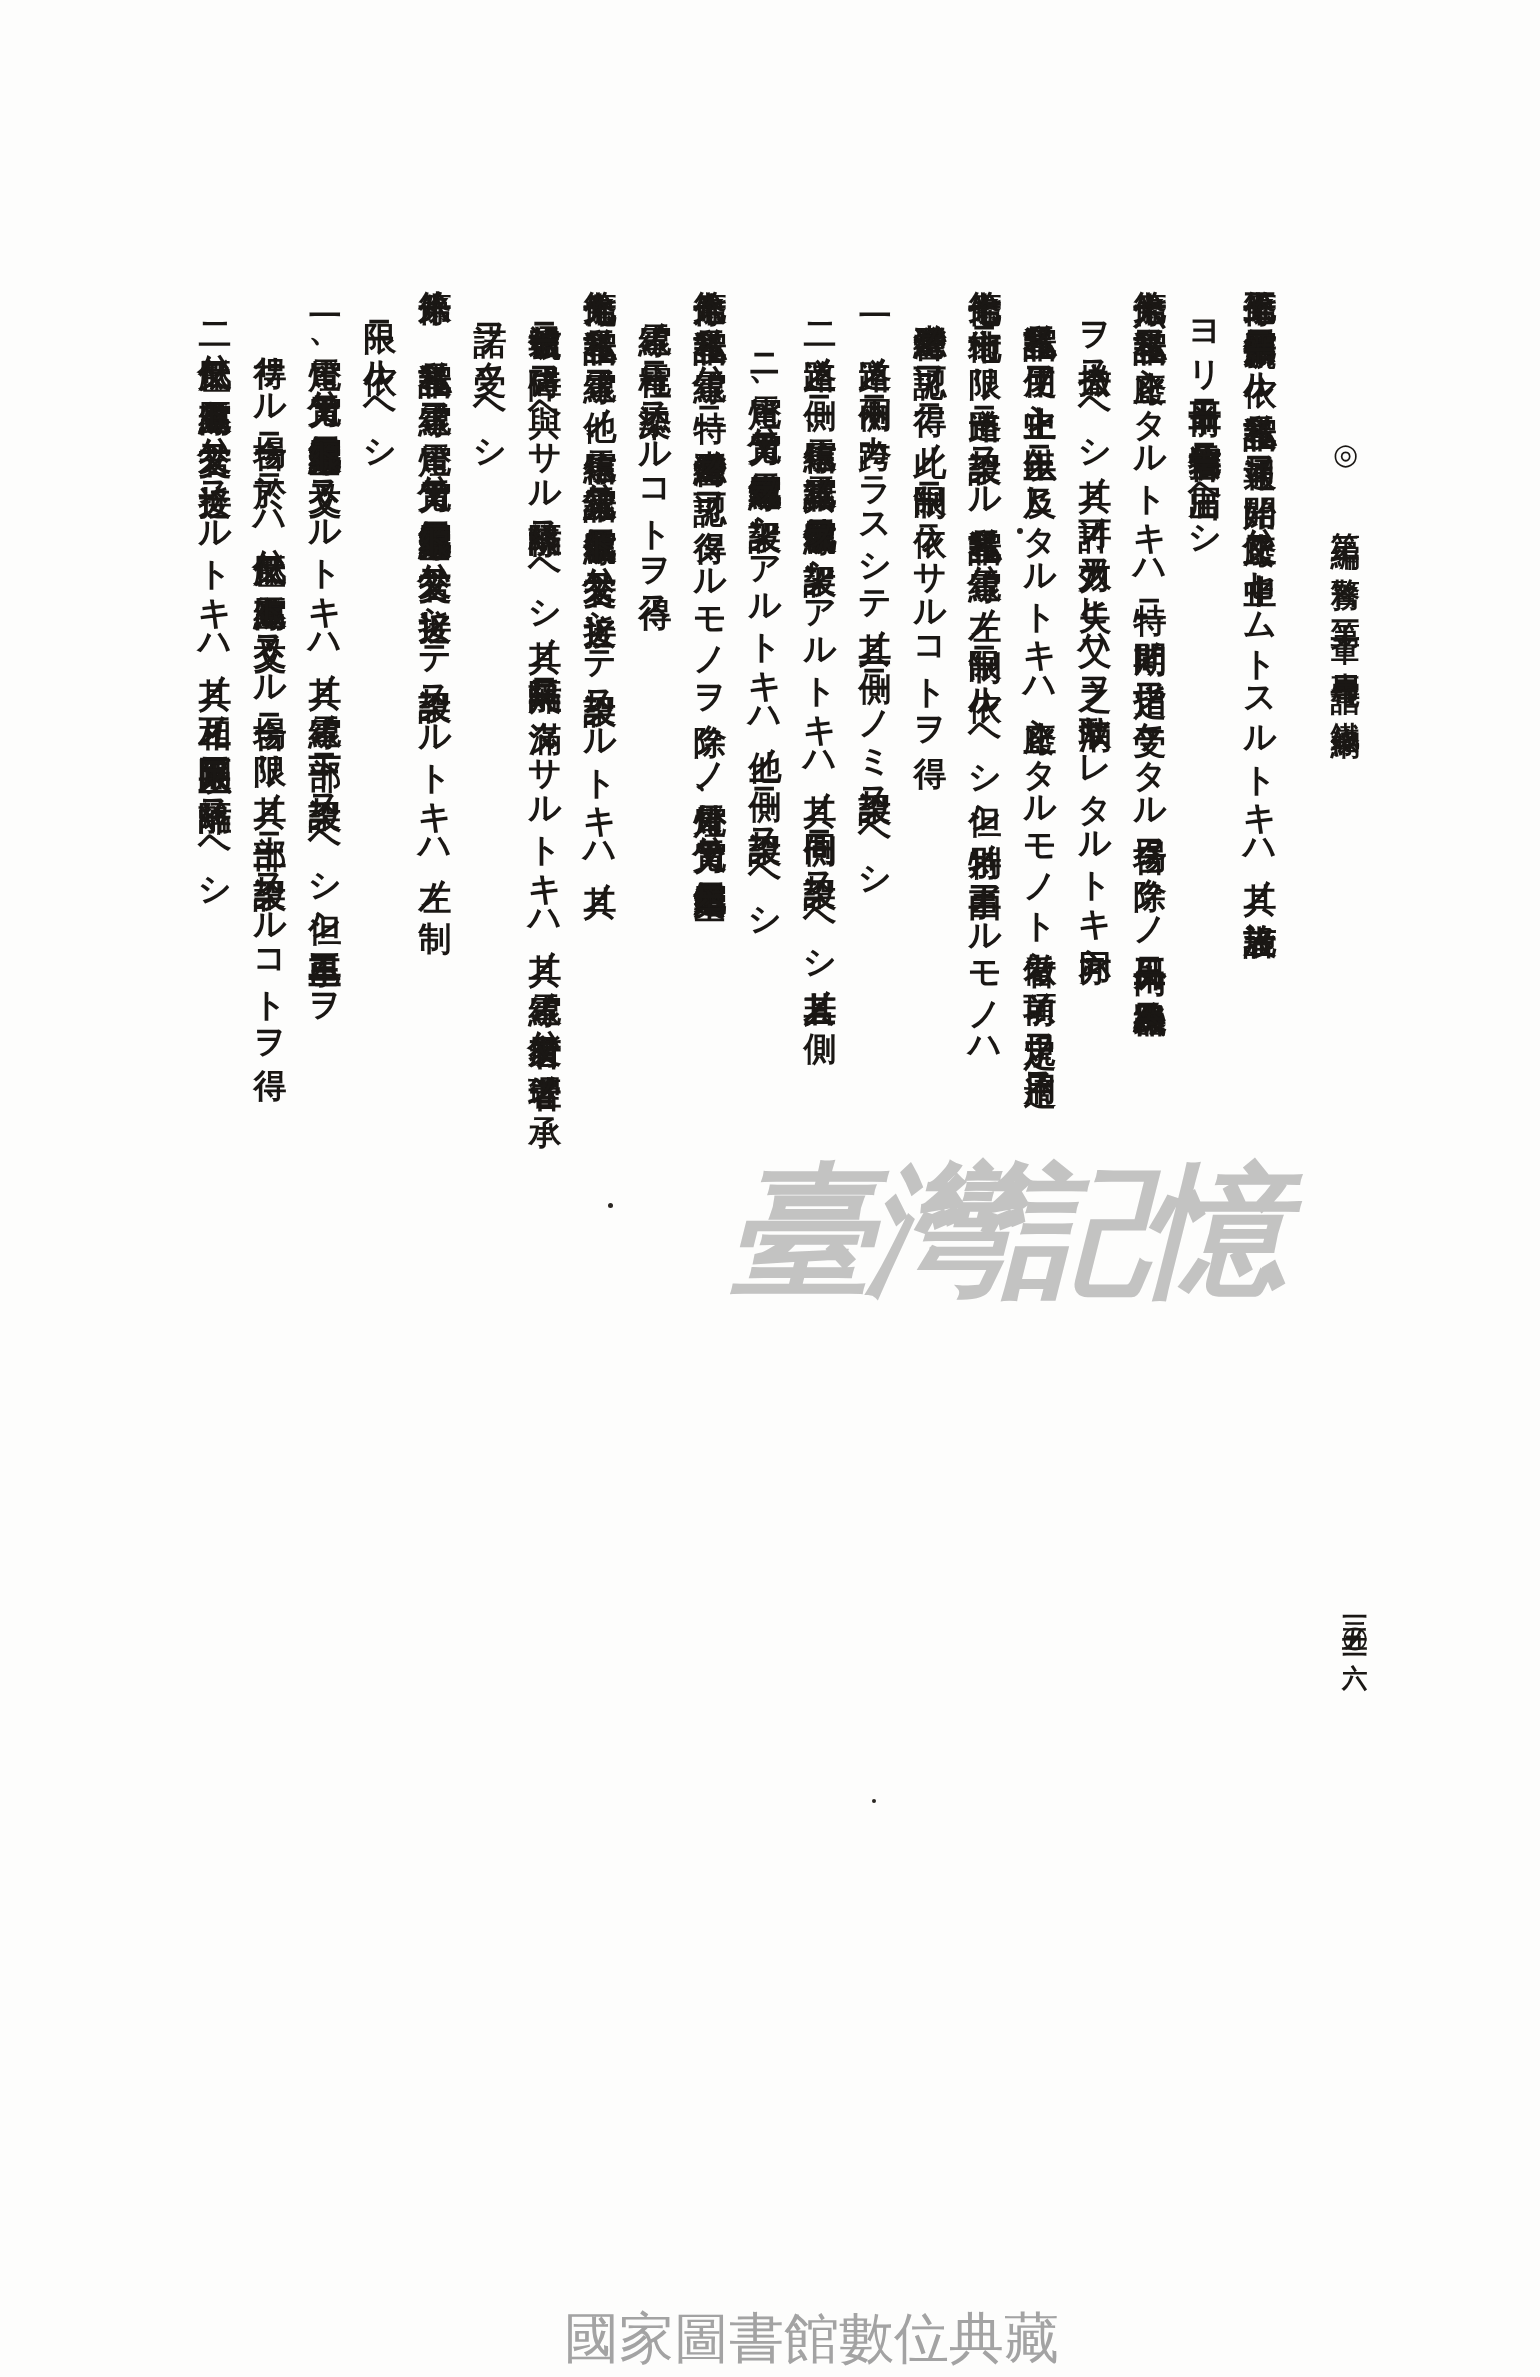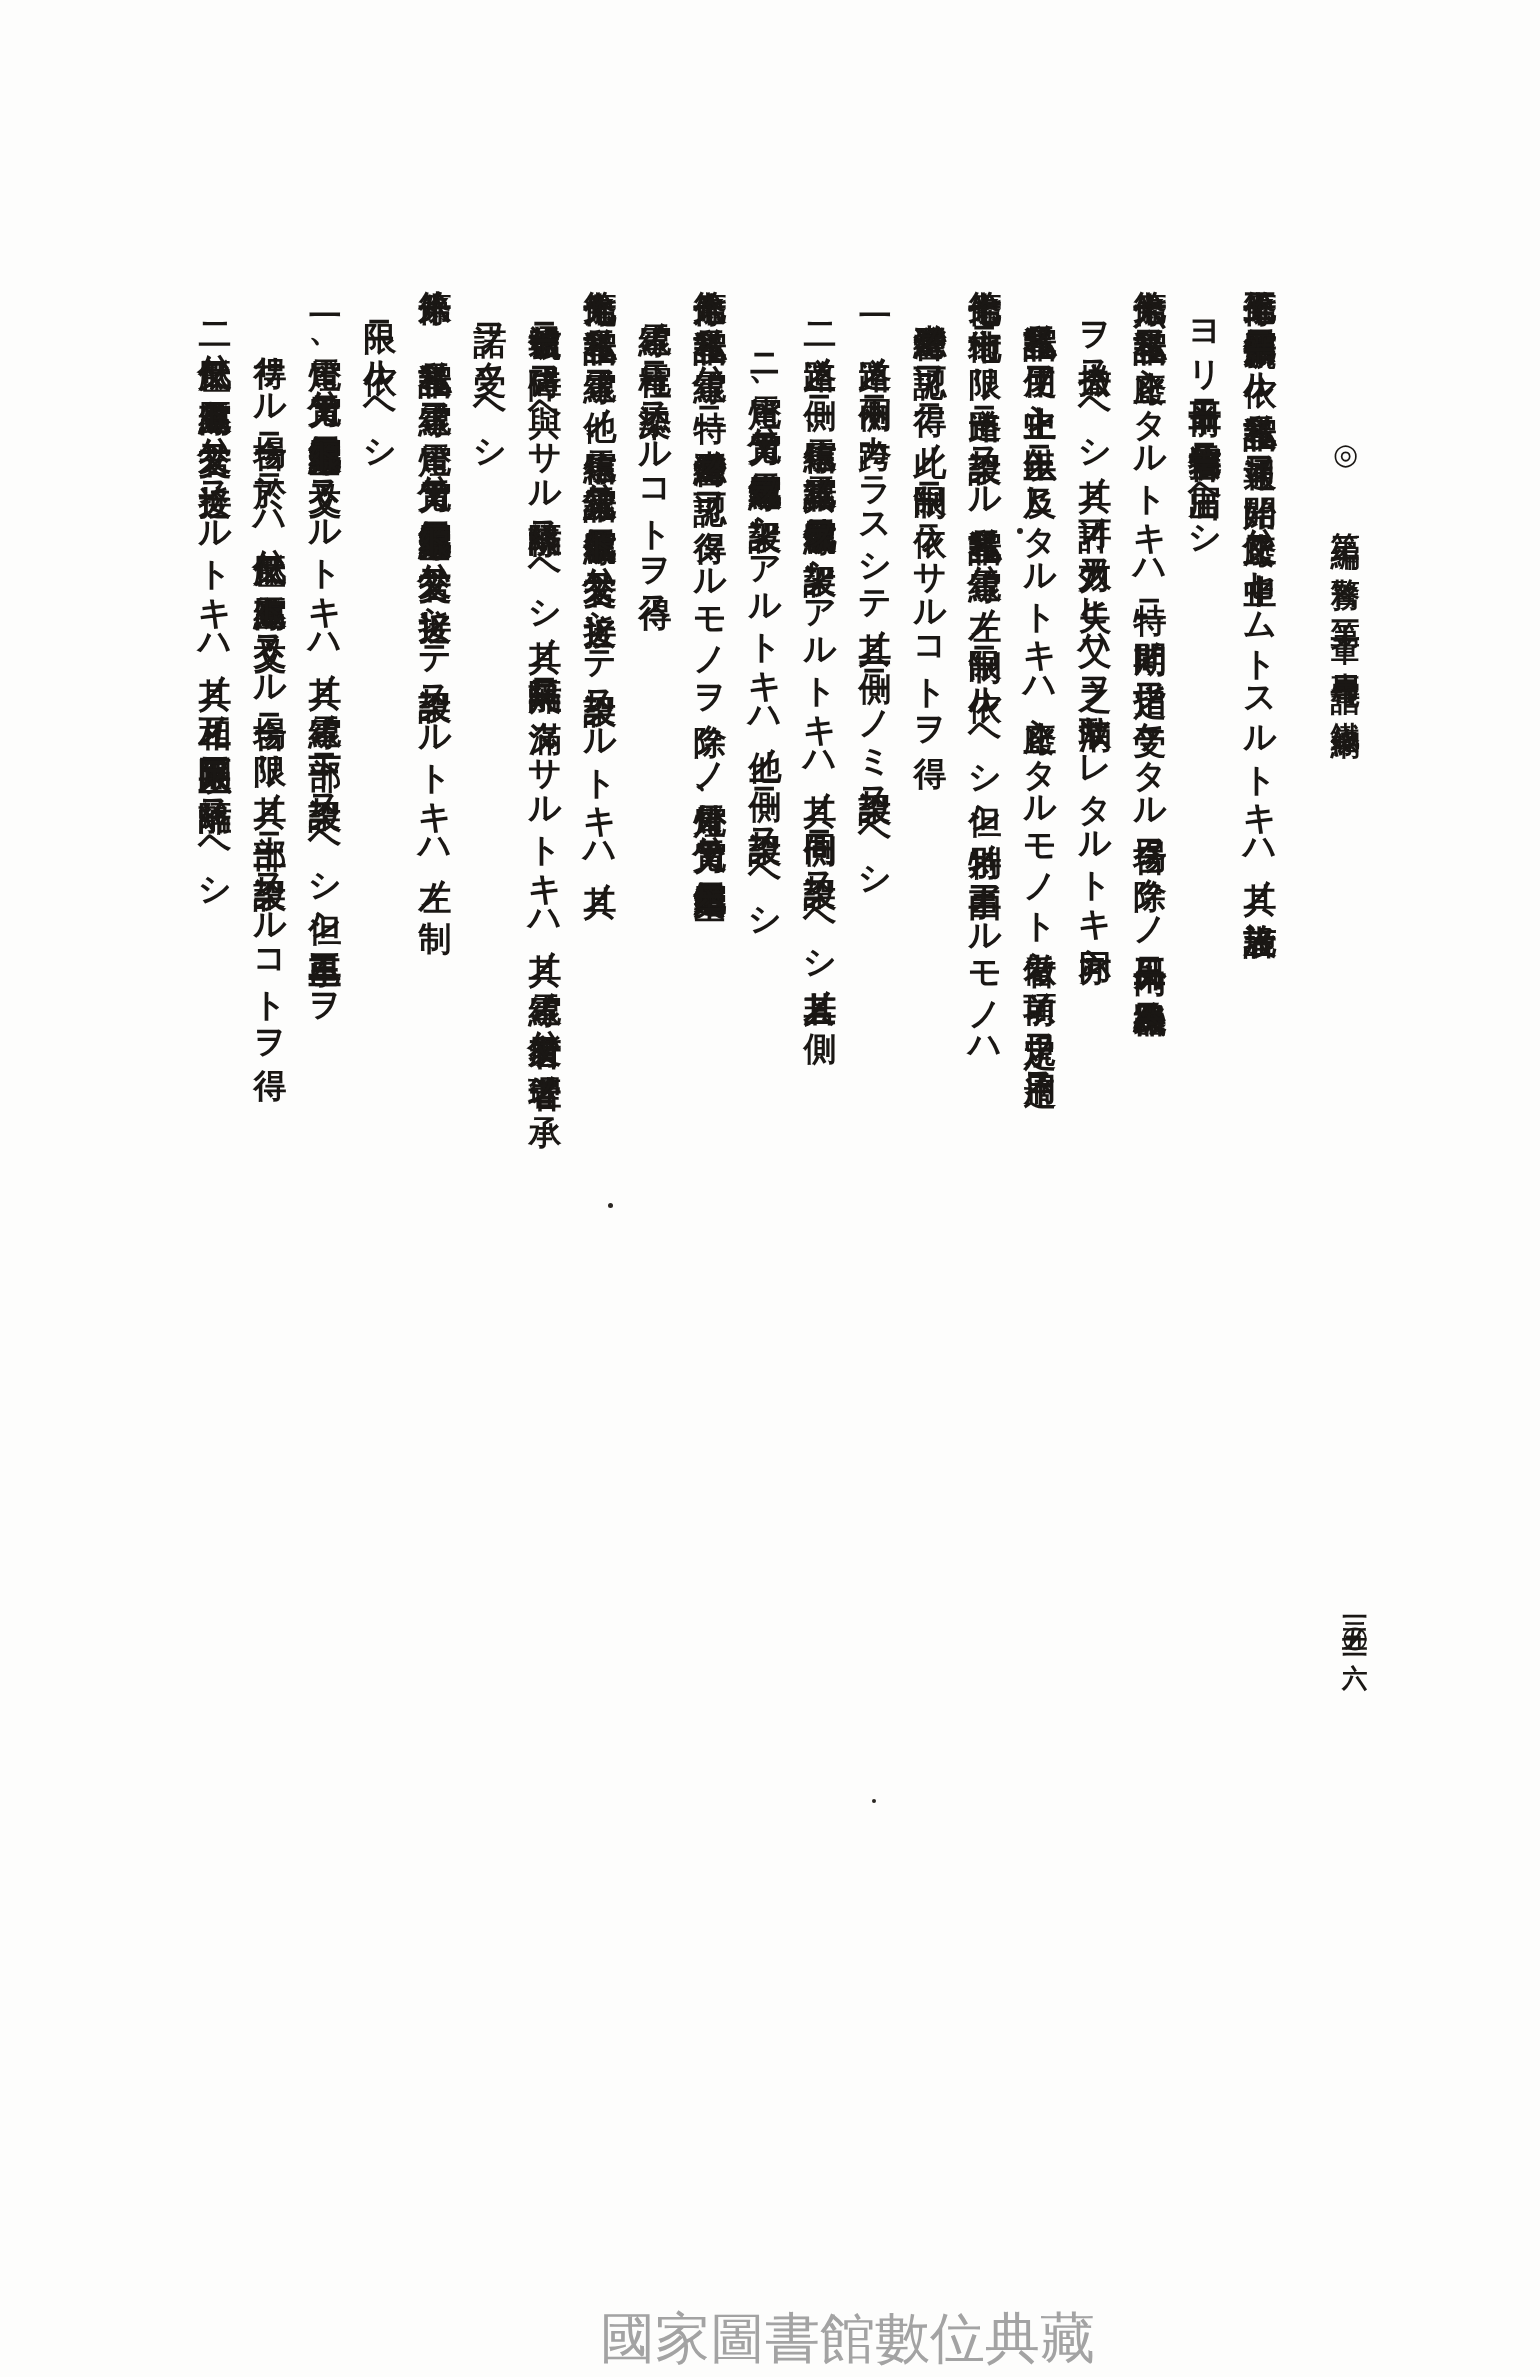--- a/index.html
+++ b/index.html
@@ -90,21 +90,20 @@
   .footer-caption {
     position: absolute;
     top: 2311px;
     left: 564px;
     font-size: 55px;
     line-height: 1;
     color: #a3a3a3;
     font-family: "Liberation Sans", "DejaVu Sans", sans-serif;
     z-index: 3;
     white-space: pre;
-    margin-left: 36px;
   }
   
   .speck {
     position: absolute;
     background: #2a2622;
     border-radius: 50%;
     z-index: 2;
   }
   .speck.s1 { left: 1017px; top: 528px;  width: 6.2px; height: 6.2px; }
   .speck.s2 { left: 608px;  top: 1203px; width: 5.3px; height: 5.3px; }
@@ -112,20 +111,21 @@
 </style>
 </head>
 <body>
 
 <div class="page">
 
   <div class="header-col vtext">◎　第三編　警務　第十一章　專用電話　鐵條網</div>
 
   <div class="page-num vtext">一二〇五ノ一六</div>
 
+  <div class="wm-cjk">臺灣記憶</div>
 
 
   <div class="main-text vtext"><div class="col">第七十五條　電信法第二條第四號ニ依ル私設電話ノ通報ヲ開始、廢止又ハ中止セムトスルトキハ其ノ施設者</div><div class="col">　ヨリ十五日前ニ連接電信官署ニ届出ヘシ</div><div class="col">第七十六條　私設電話ヲ廢止シタルトキハ特ニ期間ノ指定ヲ受ケタル場合ヲ除クノ外三十日內ニ線路及機器</div><div class="col">　ヲ撤去スヘシ其ノ許可ノ效力ヲ失ヒ又ハ之ヲ取消サレタルトキ亦同シ</div><div class="col">　私設電話ノ使用ヲ中止シ一年以上ニ及ヒタルトキハ廢止シタルモノト看做シ前項ノ規定ヲ適用ス</div><div class="col">第七十七條　市街地ニ限リ道路ニ架設スル私設電話ノ電線ハ左ノ制限ニ依ルヘシ但シ特別ノ事由アルモノハ</div><div class="col">　臺灣總督ノ認可ヲ得テ此ノ制限ニ依ラサルコトヲ得</div><div class="col">　一　道路ノ兩側ニ跨カラスシテ其ノ一側ニノミ架設スヘシ</div><div class="col">　二　道路ノ一側ニ電信線、電話線其ノ他電氣信號線ヲ架設シアルトキハ其ノ同側ニ架設スヘシ若其ノ一側</div><div class="col">　　ニ電燈、電力又ハ電氣鐵道用電線ヲ架設シアルトキハ他ノ一側ニ架設スヘシ</div><div class="col">第七十八條　私設電話ノ電線ハ特ニ臺灣總督ノ認可ヲ得タルモノヲ除クノ外電燈、電力又ハ電氣鐵道用架空</div><div class="col">　電線ノ電柱ニ添架スルコトヲ得ス</div><div class="col">第七十九條　私設電話ノ電線ヲ他ノ電信線、電話線又ハ電氣信號線ト交叉若ハ接近シテ架設スルトキハ其ノ</div><div class="col">　通報信號ニ障碍ヲ與ヘサル樣離隔スヘシ其ノ離隔二尺ニ滿タサルトキハ其ノ電線ノ所有者又ハ管理者ノ承</div><div class="col">　諾ヲ受クヘシ</div><div class="col">第八十條　　私設電話ノ電線ヲ電燈、電力又ハ電氣鐵道用架空電線ト交叉若ハ接近シテ架設スルトキハ左ノ制</div><div class="col">　限ニ依ルヘシ</div><div class="col">　一　電燈、電力又ハ電氣鐵道用架空電線ト交叉スルトキハ其ノ電線ノ下部ニ架設スヘシ但シ工事上已ムヲ</div><div class="col">　　得サル場合ニ於テハ低壓又ハ高壓電線ト交叉スル場合ニ限リ其ノ上部ニ架設スルコトヲ得</div><div class="col">　二　低壓又ハ高壓電線ト交叉若ハ接近スルトキハ其ノ相互ノ間隔二尺以上ヲ離隔スヘシ</div></div>
 
   <div class="footer-caption">國家圖書館數位典藏</div>
 
   <div class="speck s1"></div>
   <div class="speck s2"></div>
   <div class="speck s3"></div>
 

